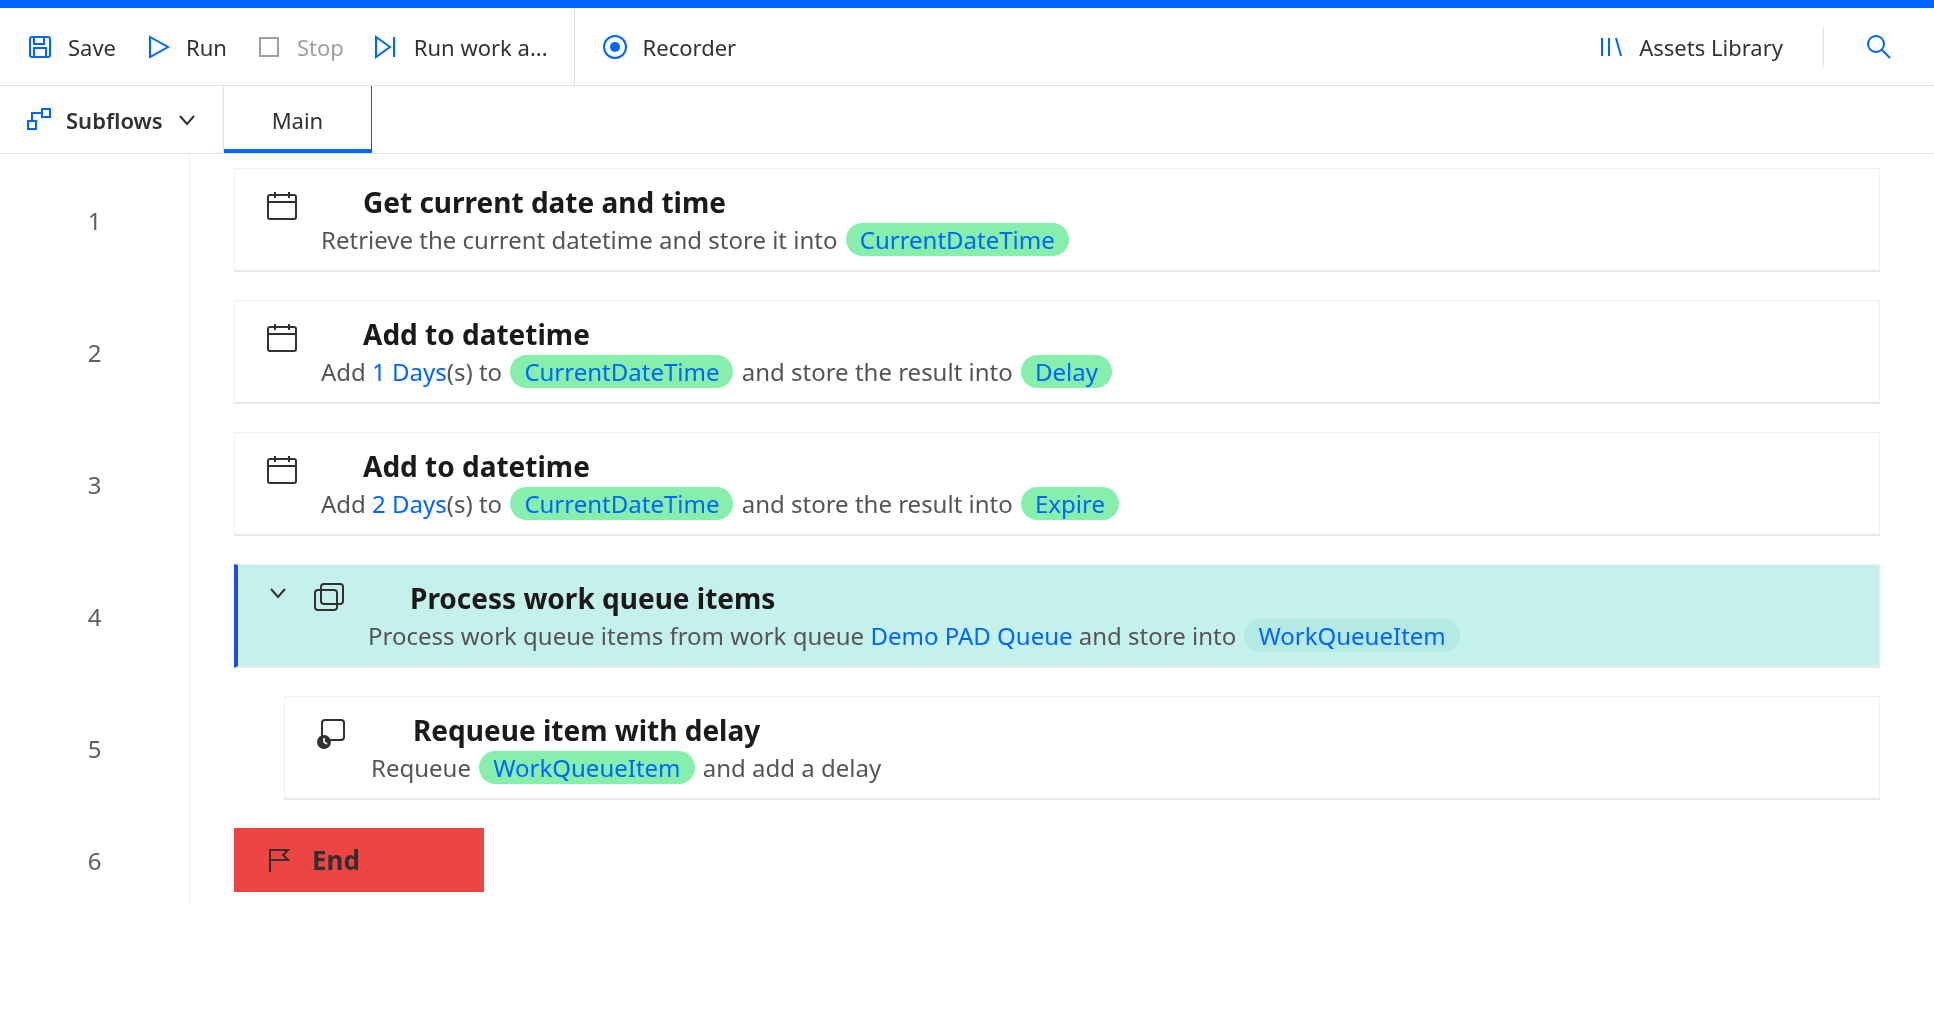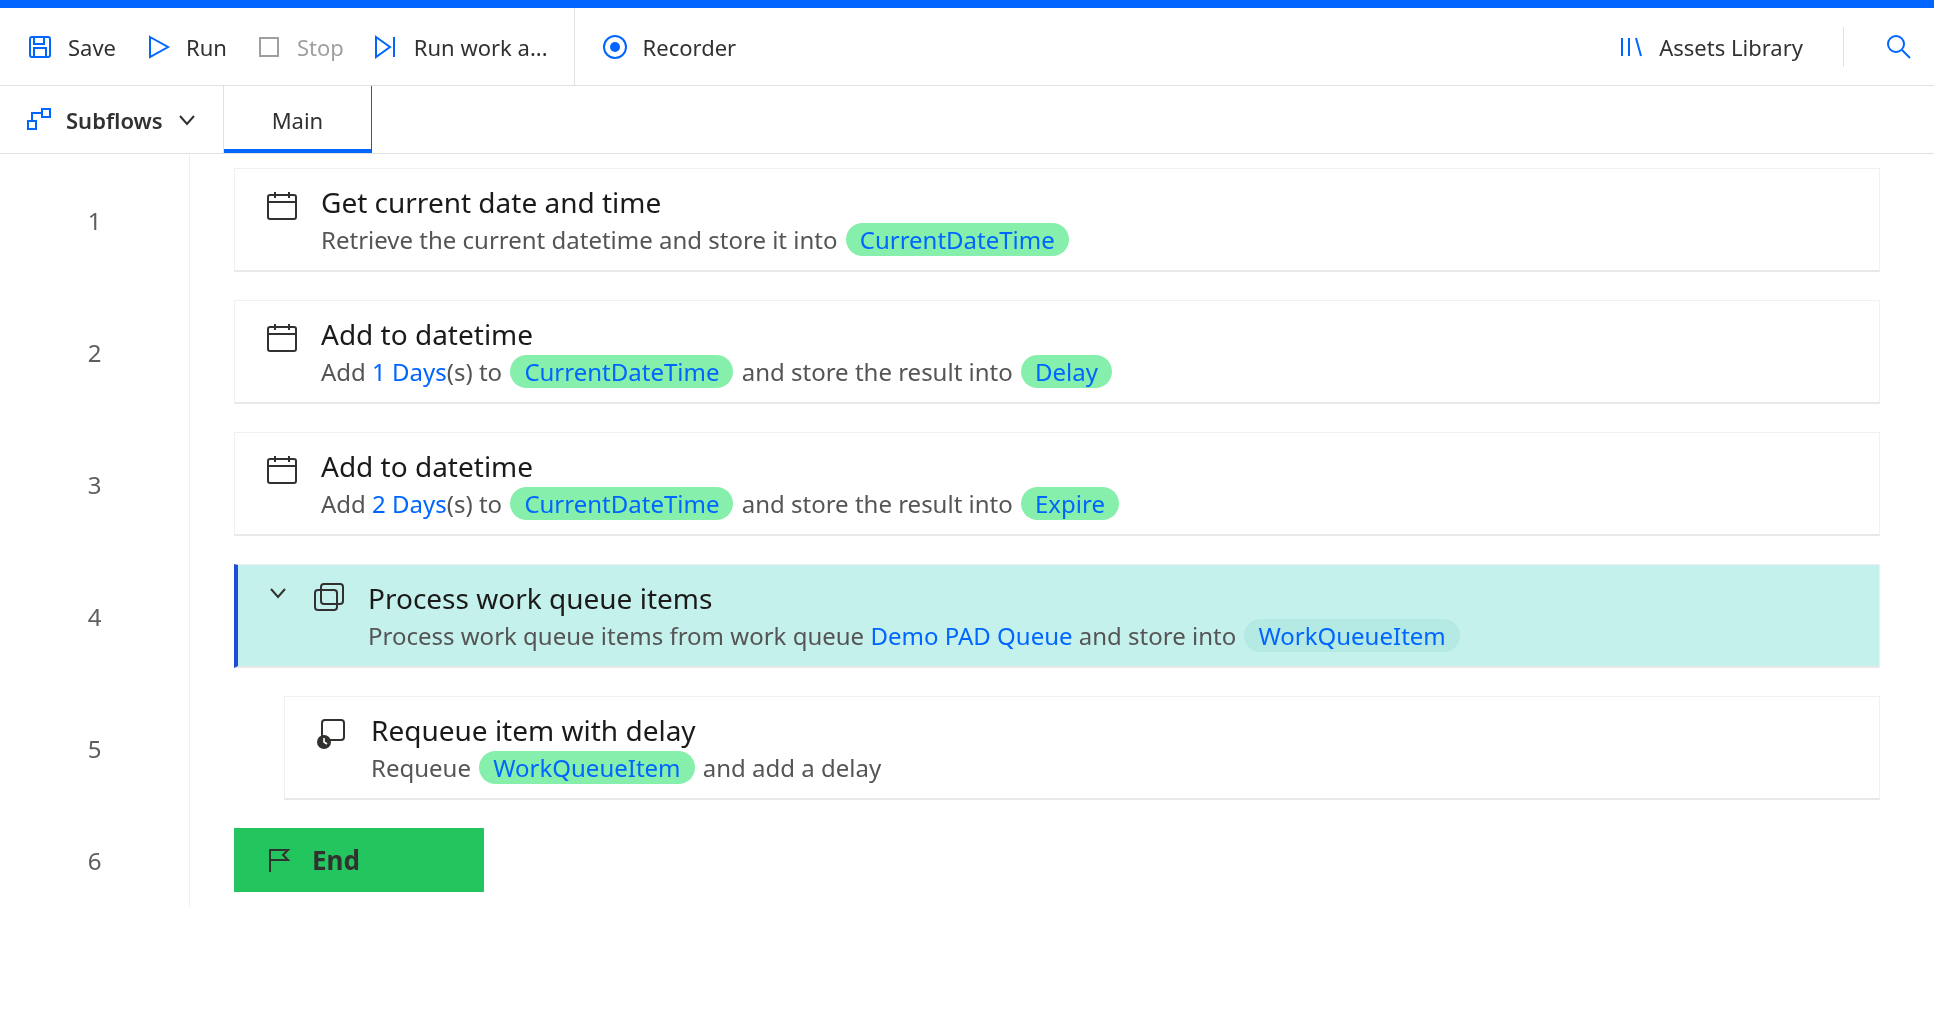--- a/index.html
+++ b/index.html
@@ -27,21 +27,21 @@
     padding: 0 26px;
   }
   .toolbar-group.sep {
     border-right: 1px solid #e1e1e1;
   }
   .toolbar-right {
     margin-left: auto;
     display: flex;
     align-items: center;
     gap: 40px;
-    padding-right: 20px;
+    padding-right: 40px;
     text-align: center;
   }
   .tb-btn {
     display: inline-flex;
     align-items: center;
     gap: 14px;
     color: #323130;
     cursor: pointer;
     white-space: nowrap;
   }
@@ -99,41 +99,42 @@
   }
   .step.sel {
     background:#c5f1ec;
     border-left: 4px solid #1d4ed8;
   }
   .step.nested { margin-left: 50px; width: calc(100% - 50px); max-width: 1650px; }
   .step .step-icon { width:36px; flex:none; margin-top:6px; color:#323130;}
   .step-body { flex:1; }
   .step-title {
     font-size: 28px;
-    font-weight: 400;
+    font-weight: 700;
     color:#1b1a19;
     margin-bottom: 2px;
+    margin-left: 42px;
   }
   .step-desc {
     font-size: 24px;
     color:#555;
   }
   .token {
     display:inline-block;
     background:#86efac;
     color:#0066ff;
     border-radius: 18px;
     padding: 0 14px;
     margin: 0 2px;
   }
   .token.sel-bg { background:#b5e9e3; }
   .link-txt { color:#0066ff; }
   .chev { display:inline-block; margin-right:4px; }
   .end-block {
-    background:#22c55e;
+    background:#ef4444;
     padding: 14px 30px;
     display:flex;
     align-items:center;
     gap:18px;
     font-size:26px;
     font-weight:700;
     width: 250px;
   }
   .editor-row { display:flex; align-items:stretch; }
   .editor-row .num-cell {

